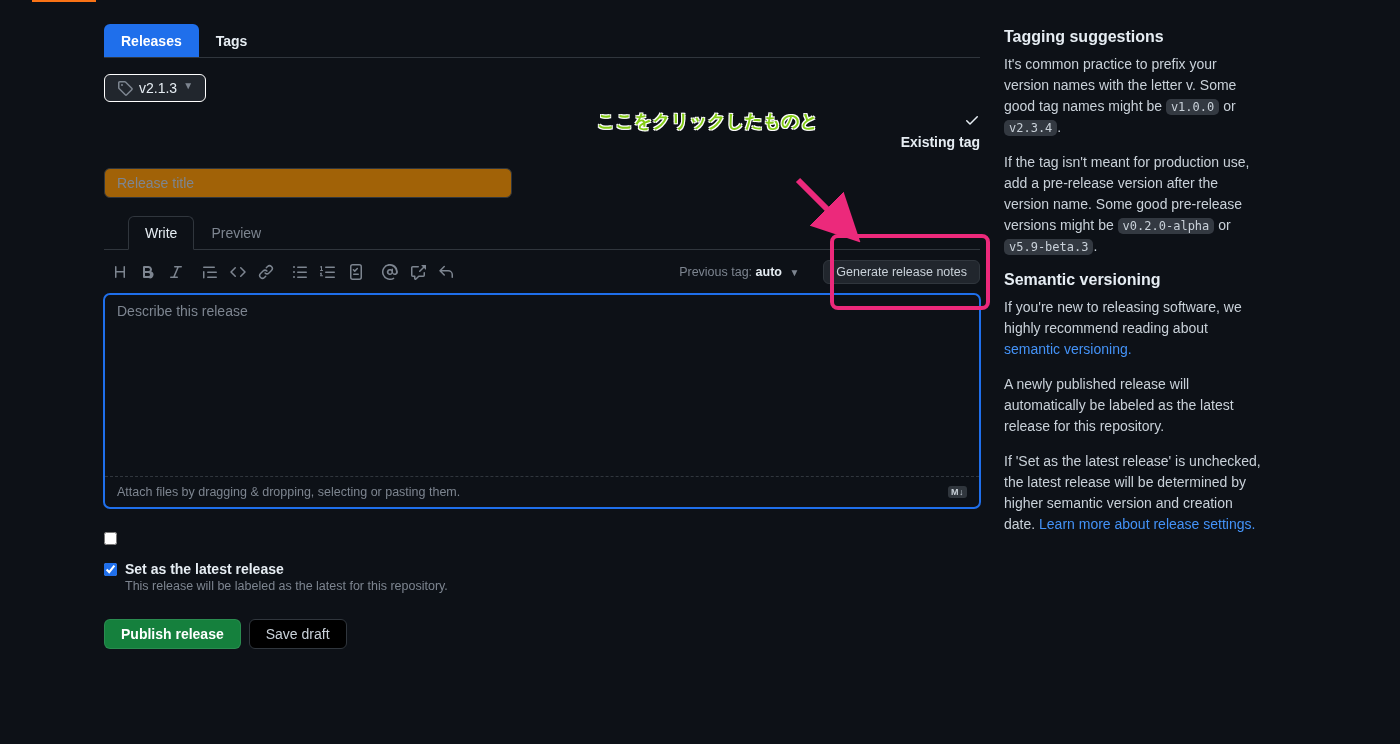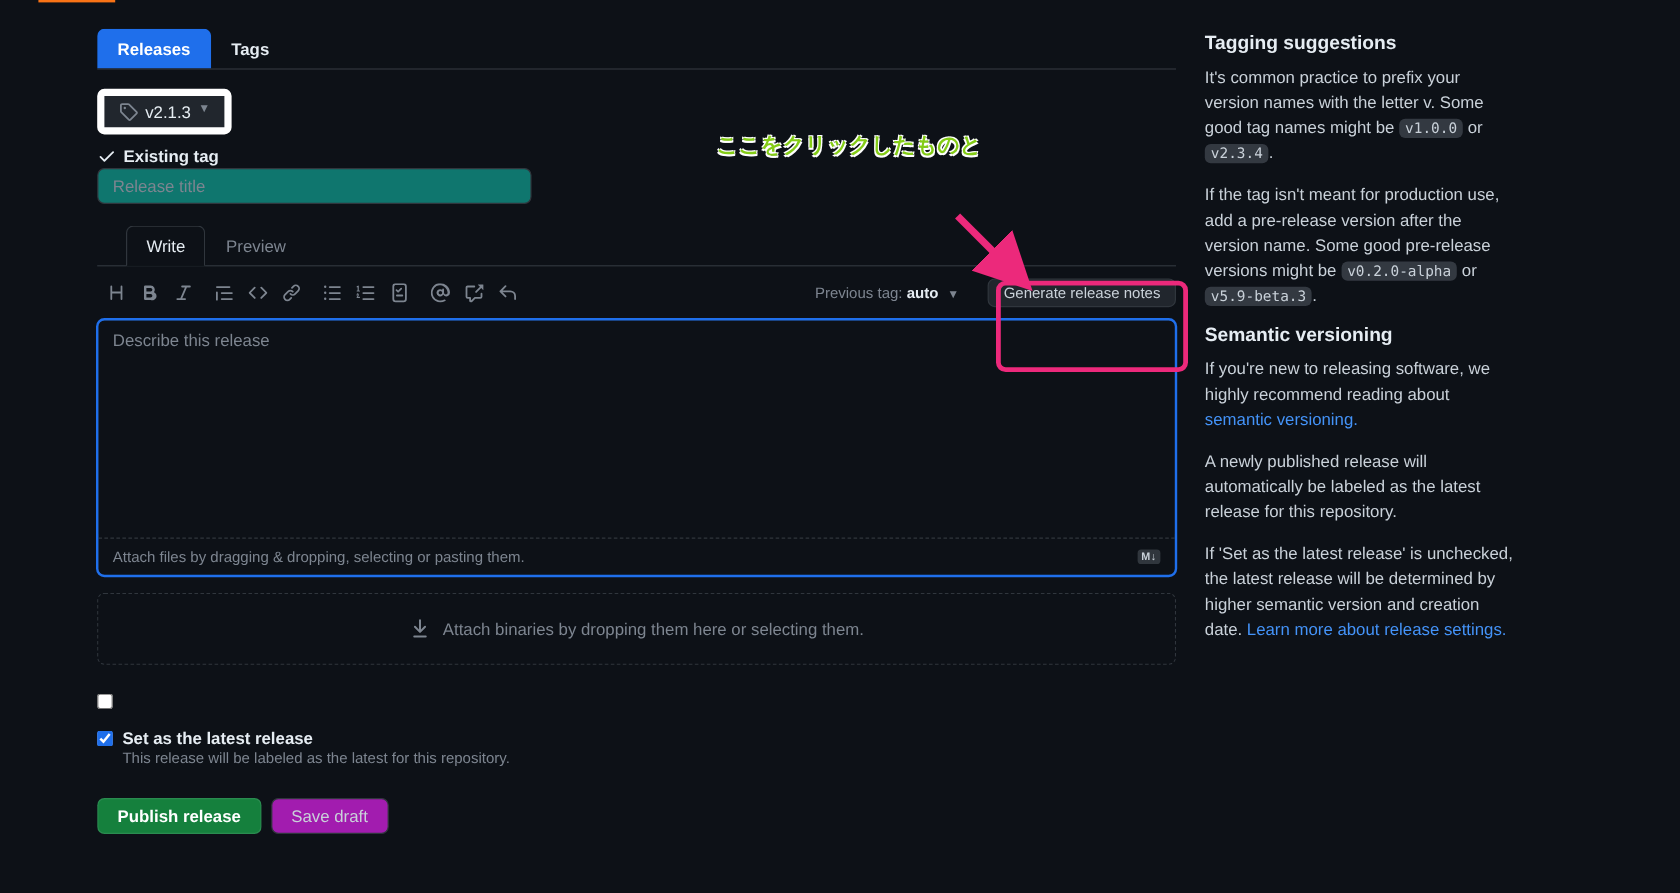--- a/index.html
+++ b/index.html
@@ -7,31 +7,31 @@
     background: #0d1117;
     color: #e6edf3;
     font-family: -apple-system, BlinkMacSystemFont, "Segoe UI", Helvetica, Arial, sans-serif;
     font-size: 14px;
     width: 1400px;
     height: 744px;
     overflow: hidden;
     position: relative;
   }
   .topbar { position:absolute; top:0; left:32px; width:64px; height:2px; background:#f97316; }
-  .container { display:flex; padding: 24px 136px 0 81px; gap: 24px; }
+  .container { display:flex; padding: 24px 136px 0 104px; gap: 24px; }
   .main { flex: 1; min-width: 0; }
   .sidebar { width: 260px; flex-shrink:0; }
   .tabnav { display:flex; border-bottom:1px solid #30363d; margin-bottom:16px; }
   .tabnav-item { padding:8px 16px; font-weight:600; color:#e6edf3; border:1px solid transparent; border-bottom:none; border-radius:6px 6px 0 0; cursor:pointer; font-size:14px; }
   .tabnav-item.active { background:#1f6feb; color:#fff; }
-  .tag-selector { display:inline-flex; align-items:flex-start; gap:6px; background:#21262d; border:6px solid #ffffff; border-radius:6px; padding:5px 12px; cursor:pointer; }
+  .tag-selector { display:inline-flex; align-items:flex-start; gap:6px; background:#21262d; border:1px solid #ffffff; border-radius:6px; padding:5px 12px; cursor:pointer; }
   .tag-selector .caret { font-size:10px; color:#7d8590; }
-  .existing-tag { display:flex; align-items:flex-end; gap:6px; margin-top:10px; font-weight:600; font-size:14px;}
+  .existing-tag { display:flex; align-items:flex-end; gap:6px; margin-top:10px; font-weight:600; font-size:14px;flex-direction:column;}
   .check { color:#e6edf3; }
-  .title-input { width:362px; margin-top:2px; background:#0f766e; border:1px solid #30363d; border-radius:6px; padding:6px 12px; color:#e6edf3; font-size:14px; }
+  .title-input { width:408px; margin-top:18px; background:#a16207; border:1px solid #30363d; border-radius:6px; padding:6px 12px; color:#e6edf3; font-size:14px; }
   .title-input::placeholder { color:#7d8590; }
   .editor-tabs { display:flex; margin-top:18px; border-bottom:1px solid #30363d; }
   .editor-tab { padding:8px 16px; font-size:14px; cursor:pointer; color:#7d8590; border:1px solid transparent; border-bottom:none; border-radius:6px 6px 0 0; background:transparent; }
   .editor-tab.active { color:#e6edf3; border-color:#30363d; border-bottom:1px solid #0d1117; margin-bottom:-1px; background:#0d1117;margin-left:24px;}
   .toolbar-row { display:flex; align-items:center; justify-content:space-between; padding:10px 0 10px 8px; }
   .tb-left { display:flex; align-items:center; gap:18px; }
   .tb-group { display:flex; gap:12px; }
   .tb-icon { color:#7d8590; cursor:pointer; display:inline-flex;}
   .tb-right { display:flex; align-items:center; gap:24px; }
   .prevtag { color:#7d8590; font-size:12.5px; }
@@ -44,21 +44,21 @@
   .desc-ta::placeholder { color:#7d8590; }
   .attach-bar { border-top:1px dashed #30363d; padding:8px 12px; color:#7d8590; font-size:12.5px; display:flex; justify-content:space-between; align-items:center; background:#0d1117;}
   .md-badge { background:#30363d; color:#c9d1d9; font-size:9px; padding:1px 3px; border-radius:3px; font-weight:700; letter-spacing:0.5px;}
   .binary-drop { margin-top:14px; border:1px dashed #30363d; border-radius:6px; padding:20px; display:flex; align-items:center; justify-content:center; gap:10px; color:#7d8590; font-size:14px; cursor:pointer;}
   .check-row { margin-top:22px; display:flex; align-items:flex-start; gap:8px; }
   .check-row input { margin-top:2px; accent-color:#1f6feb; }
   .check-row .label { font-weight:600; color:#e6edf3; font-size:14px; }
   .check-row .sub { color:#7d8590; font-size:12.5px; margin-top:2px; }
   .action-row { margin-top:26px; display:flex; gap:8px; }
   .primary-btn { background:#15803d; color:#fff; border:1px solid rgba(240,246,252,0.1); padding:6px 16px; border-radius:6px; font-weight:600; font-size:14px; cursor:pointer; }
-  .secondary-btn { background:#a21caf; color:#c9d1d9; border:1px solid #30363d; padding:6px 16px; border-radius:6px; font-weight:500; font-size:14px; cursor:pointer;text-align:center; }
+  .secondary-btn { background:#000000; color:#c9d1d9; border:1px solid #30363d; padding:6px 16px; border-radius:6px; font-weight:500; font-size:14px; cursor:pointer;text-align:center; }
   .side-h { font-size:16px; font-weight:600; margin-bottom:8px; margin-top:4px;}
   .side-p { font-size:14px; color:#c9d1d9; margin-bottom:14px; line-height:1.5; }
   .side-p code { background:rgba(110,118,129,0.4); padding:1px 5px; border-radius:5px; font-family:ui-monospace,monospace; font-size:12px; }
   .side-p a { color:#4493f8; text-decoration:none; }
   .annotation { position:absolute; color:#84cc16; font-weight:700; font-size:18px; text-shadow: -1px -1px 0 #fff, 1px -1px 0 #fff, -1px 1px 0 #fff, 1px 1px 0 #fff; line-height:1.7; pointer-events:none; white-space:nowrap;}
   svg { display:block; }
 </style>
 </head>
 <body>
 
@@ -179,28 +179,20 @@
     </div>
 
     <div class="desc-wrap">
       <textarea class="desc-ta" placeholder="Describe this release" style=""></textarea>
       <div class="attach-bar">
         <span>Attach files by dragging &amp; dropping, selecting or pasting them.</span>
         <span class="md-badge">M↓</span>
       </div>
     </div>
 
-    <div class="binary-drop">
-      <span>
-        <svg width="18" height="18" viewBox="0 0 16 16" fill="#7d8590">
-            <path d="M7.47 10.78a.75.75 0 001.06 0l3.75-3.75a.75.75 0 00-1.06-1.06L8.75 8.44V1.75a.75.75 0 00-1.5 0v6.69L4.78 5.97a.75.75 0 00-1.06 1.06l3.75 3.75zM3.75 13a.75.75 0 000 1.5h8.5a.75.75 0 000-1.5h-8.5z"></path>
-          </svg>
-      </span>
-      <span>Attach binaries by dropping them here or selecting them.</span>
-    </div>
 
     <div class="check-row">
       <input type="checkbox" style="">
     </div>
 
     <div class="check-row" style="margin-top:16px;">
       <input type="checkbox" checked="" style="">
       <div>
         <div class="label">Set as the latest release</div>
         <div class="sub">This release will be labeled as the latest for this repository.</div>

